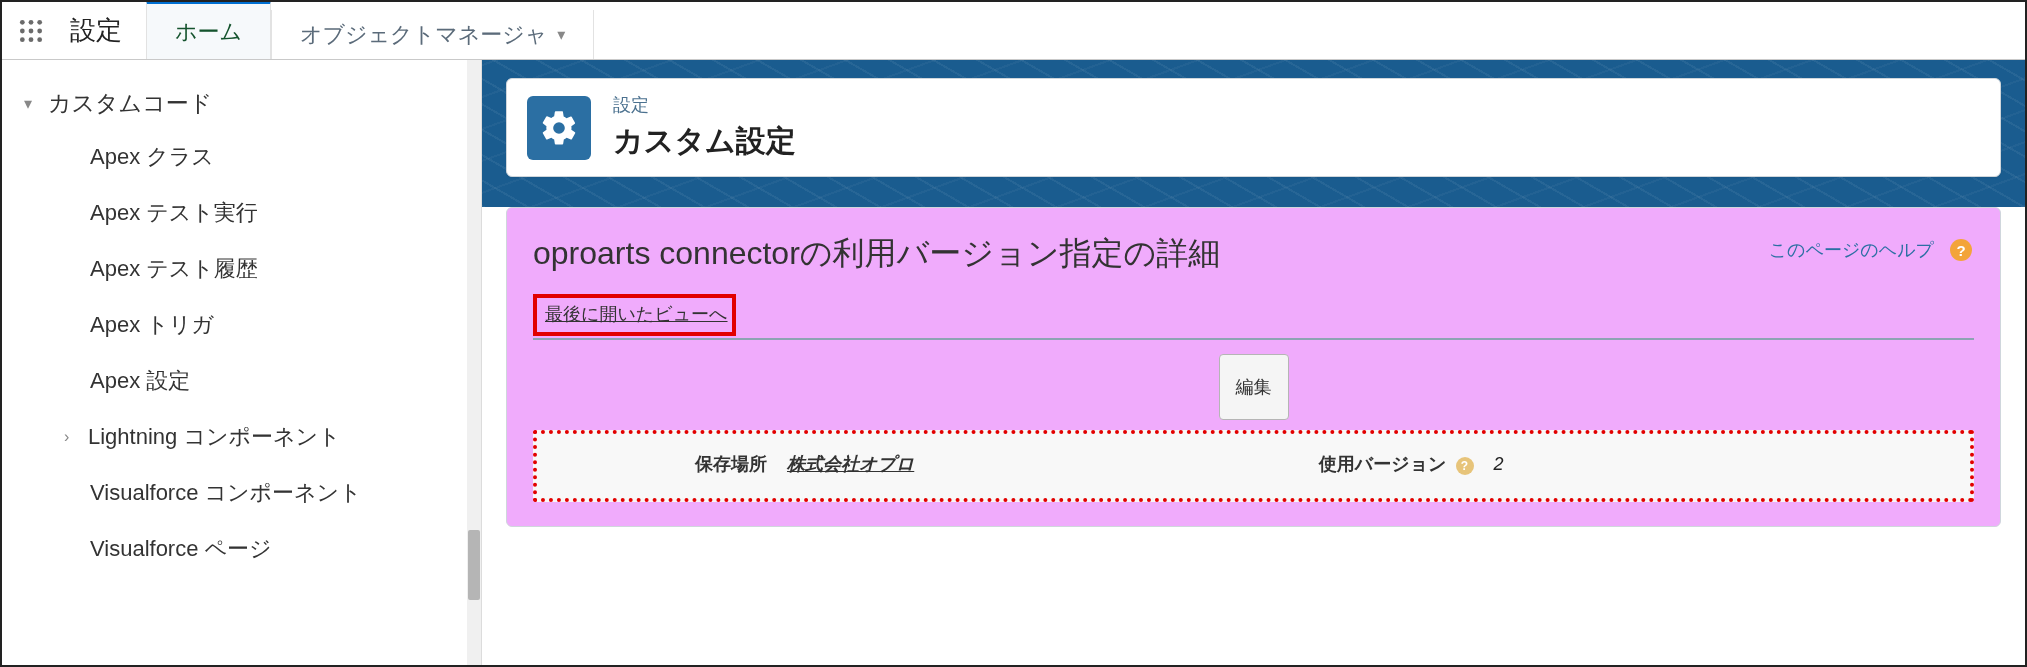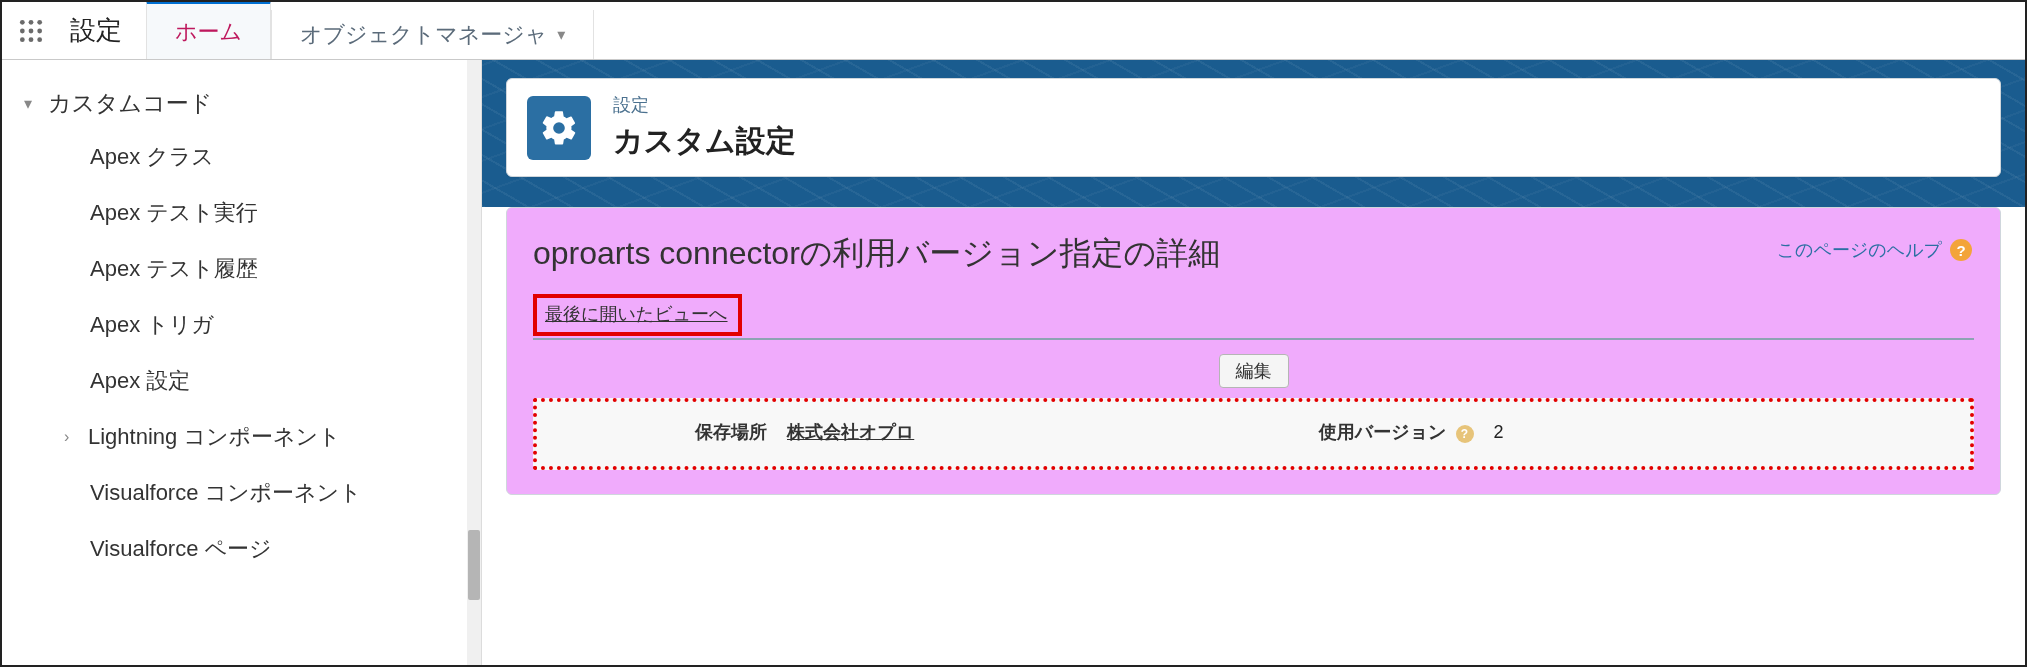--- a/index.html
+++ b/index.html
@@ -42,21 +42,21 @@
     font-size: 22px;
     color: #5b6b7a;
     border-right: 1px solid #e2e2e2;
     border-left: 1px solid #e2e2e2;
     background: #fff;
     position: relative;
     margin-top: 8px;
   }
   .tab.active {
     background: #f6f9fb;
-    color: #be185d;
+    color: #14532d;
     border-top: 4px solid #0070d2;
     margin-top: -2px;
   }
   .tab-chevron {
     margin-left: 10px;
     font-size: 16px;
     color: #888;
   }
   
   .body-row {
@@ -172,59 +172,59 @@
     font-size: 32px;
     color: #333;
     margin-bottom: 6px;
   }
   .help-link {
     position: absolute;
     top: 30px;
     right: 28px;
     display: flex;
     align-items: center;
-    gap: 8px;
+    gap: 16px;
     font-size: 18px;
     color: #2b6fa3;
   }
   .help-icon {
     width: 22px; height: 22px;
     border-radius: 50%;
     background: #f3a43a;
     color: #fff;
     display: inline-flex;
     align-items: center;
     justify-content: center;
     font-size: 15px;
     font-weight: bold;
   }
   .back-link-wrap {
     display: inline-block;
     border: 4px solid #e20000;
-    padding: 4px 10px 6px 8px;
+    padding: 4px 4px 6px 8px;
     margin-top: 12px;
   }
   .back-link {
     font-size: 18px;
     color: #333;
     text-decoration: underline;
   }
   .divider {
     height: 0;
     border-top: 2px solid #8da3b3;
     margin-top: 2px;
     margin-bottom: 8px;
   }
   .edit-row {
     text-align: center;
     padding: 6px 0 10px 0;
   }
   .edit-btn {
     display: inline-block;
-    padding: 4px 16px;
+    padding: 20px 16px;
     font-size: 18px;
     color: #333;
     background: #f5f5f5;
     border: 1px solid #b5b5b5;
     border-radius: 4px;
     cursor: pointer;
   }
   .dotted-box {
     border: 4px dotted #e20000;
     border-radius: 2px;
@@ -242,20 +242,21 @@
     font-size: 18px;
     color: #333;
     font-weight: bold;
     text-align: right;
     min-width: 240px;
     padding-right: 20px;
   }
   .field-value {
     font-size: 18px;
     color: #222;
+    font-style: italic;
   }
   .field-value.link {
     text-decoration: underline;
     color: #333;
     font-weight: bold;
   }
   .mini-help {
     width: 18px; height: 18px;
     border-radius: 50%;
     background: #e7c47a;

